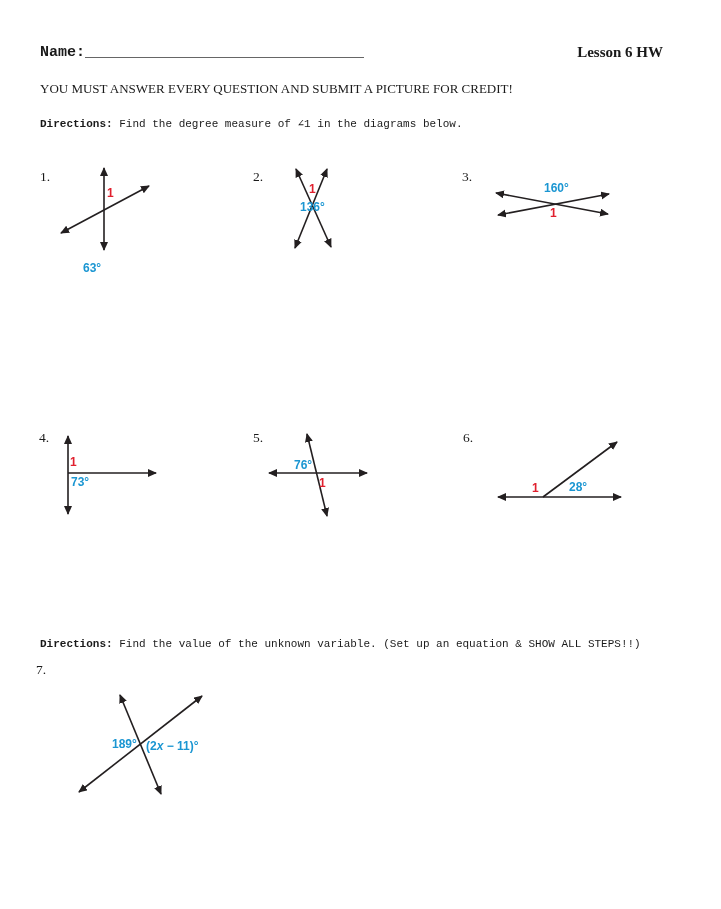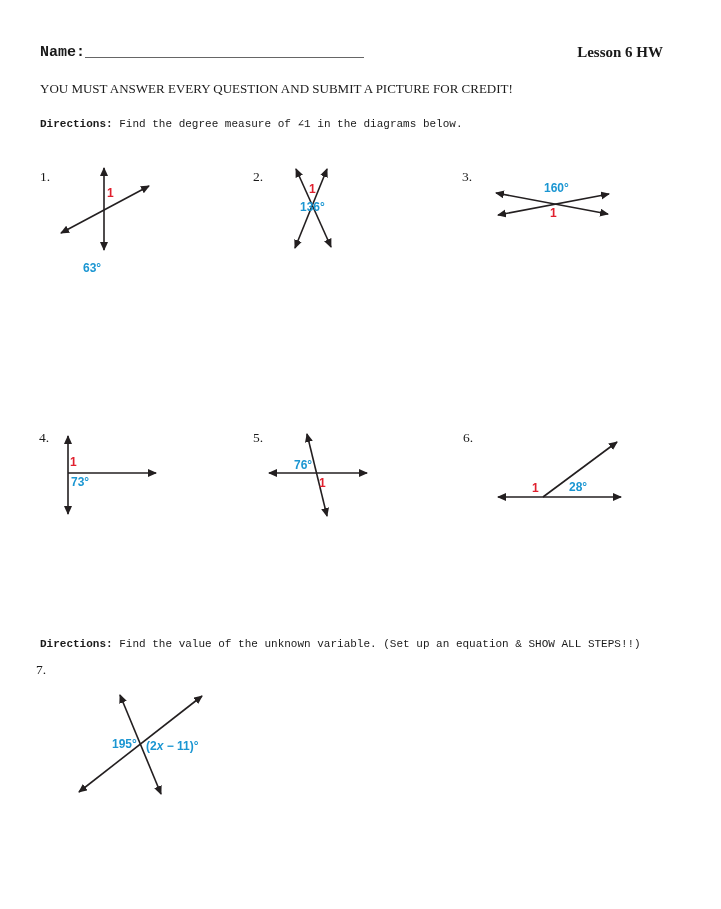--- a/index.html
+++ b/index.html
@@ -137,15 +137,15 @@
 <div class="diagram" style="left:65px;top:688px;width:150px;height:115px;">
   <svg width="150" height="115">
     <defs>
         <marker id="m7" markerUnits="userSpaceOnUse" markerWidth="10" markerHeight="9" refX="8" refY="4" orient="auto-start-reverse">
           <path d="M0,0L9,4L0,8Z"></path>
         </marker>
       </defs>
     <line x1="14" y1="104" x2="137" y2="8" marker-start="url(#m7)" marker-end="url(#m7)"></line>
     <line x1="55" y1="7" x2="96" y2="106" marker-start="url(#m7)" marker-end="url(#m7)"></line>
   </svg>
-  <span class="lbl blue" style="left:47px;top:50px;">195°</span>
+  <span class="lbl blue" style="left:47px;top:50px;">189°</span>
   <span class="lbl blue" style="left:81px;top:52px;"><span>(2</span><span class="var">x</span><span> − 11)°</span></span>
 </div>
 
 </body></html>

